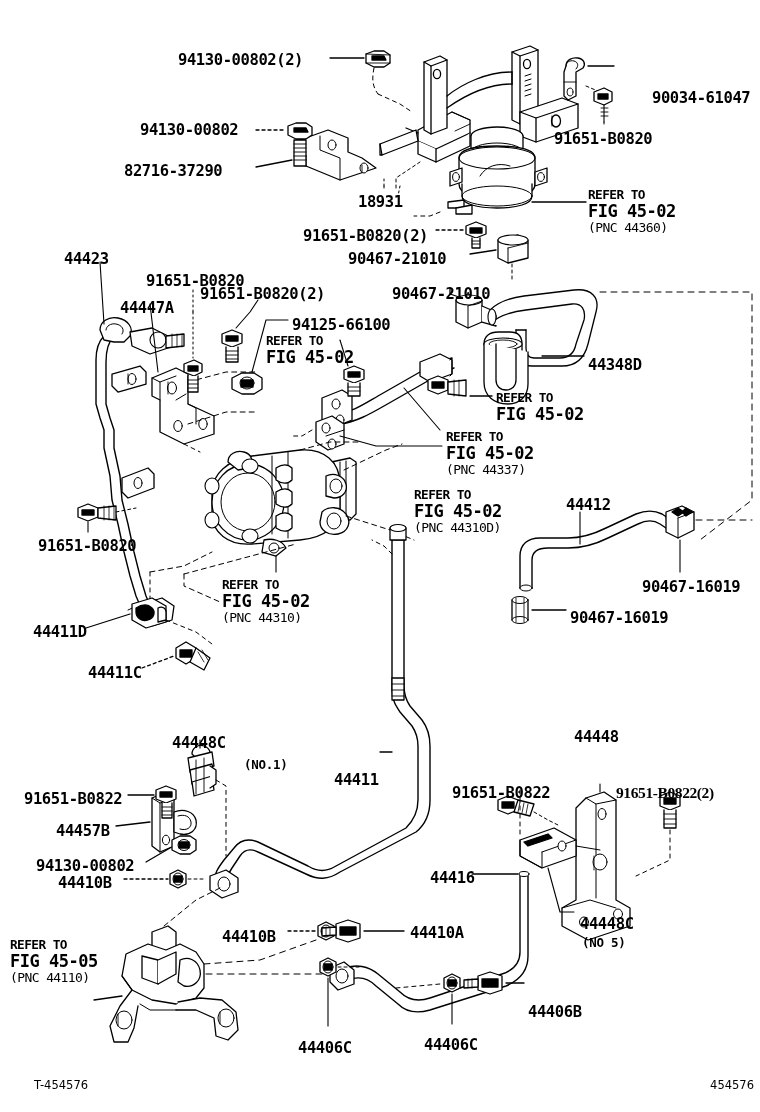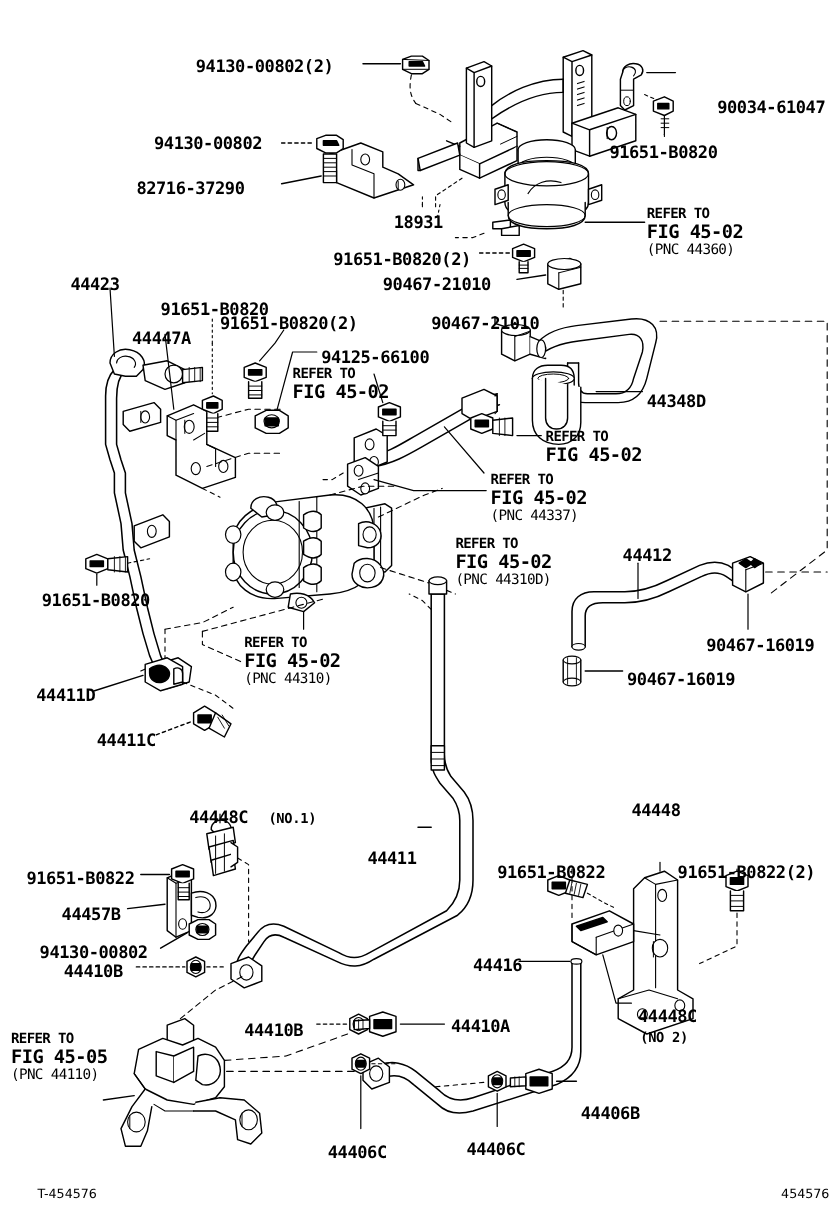--- a/index.html
+++ b/index.html
@@ -630,34 +630,34 @@
     <div class="lbl" style="left:200px; top:286px;">91651-B0820(2)</div>
     <div class="lbl" style="left:292px; top:317px;">94125-66100</div>
     <div class="lbl" style="left:588px; top:357px;">44348D</div>
     <div class="lbl" style="left:566px; top:497px;">44412</div>
     <div class="lbl" style="left:38px;  top:538px;">91651-B0820</div>
     <div class="lbl" style="left:642px; top:579px;">90467-16019</div>
     <div class="lbl" style="left:570px; top:610px;">90467-16019</div>
     <div class="lbl" style="left:33px;  top:624px;">44411D</div>
     <div class="lbl" style="left:88px;  top:665px;">44411C</div>
     <div class="lbl" style="left:172px; top:735px;">44448C</div>
-    <div class="lbl sm" style="left:244px; top:737px;text-align:center;">(NO.1)</div>
+    <div class="lbl sm" style="left:244px; top:758px;text-align:center;">(NO.1)</div>
     <div class="lbl" style="left:334px; top:748px;margin-top:24px;">44411</div>
     <div class="lbl" style="left:574px; top:729px;">44448</div>
     <div class="lbl" style="left:24px;  top:791px;">91651-B0822</div>
     <div class="lbl" style="left:452px; top:785px;">91651-B0822</div>
-    <div class="lbl" style="left:616px; top:785px;">91651-B0822(2)</div>
+    <div class="lbl" style="left:616px; top:785px;font-family:Liberation Serif, serif;">91651-B0822(2)</div>
     <div class="lbl" style="left:56px;  top:823px;">44457B</div>
     <div class="lbl" style="left:36px;  top:858px;">94130-00802</div>
     <div class="lbl" style="left:430px; top:870px;">44416</div>
     <div class="lbl" style="left:58px;  top:875px;">44410B</div>
     <div class="lbl" style="left:222px; top:929px;">44410B</div>
     <div class="lbl" style="left:410px; top:925px;">44410A</div>
     <div class="lbl" style="left:580px; top:916px;">44448C</div>
-    <div class="lbl sm" style="left:582px; top:936px;">(NO 2)</div>
+    <div class="lbl sm" style="left:582px; top:936px;">(NO 5)</div>
     <div class="lbl" style="left:528px; top:1004px;">44406B</div>
     <div class="lbl" style="left:298px; top:1040px;">44406C</div>
     <div class="lbl" style="left:424px; top:1037px;">44406C</div>
   </div>
 
   <div>
     <div class="refer" style="left:588px; top:188px;">
       <span class="refer-row">REFER TO</span>
       <span class="refer-row big">FIG 45-02</span>
       <span class="refer-row pnc">(PNC 44360)</span>

